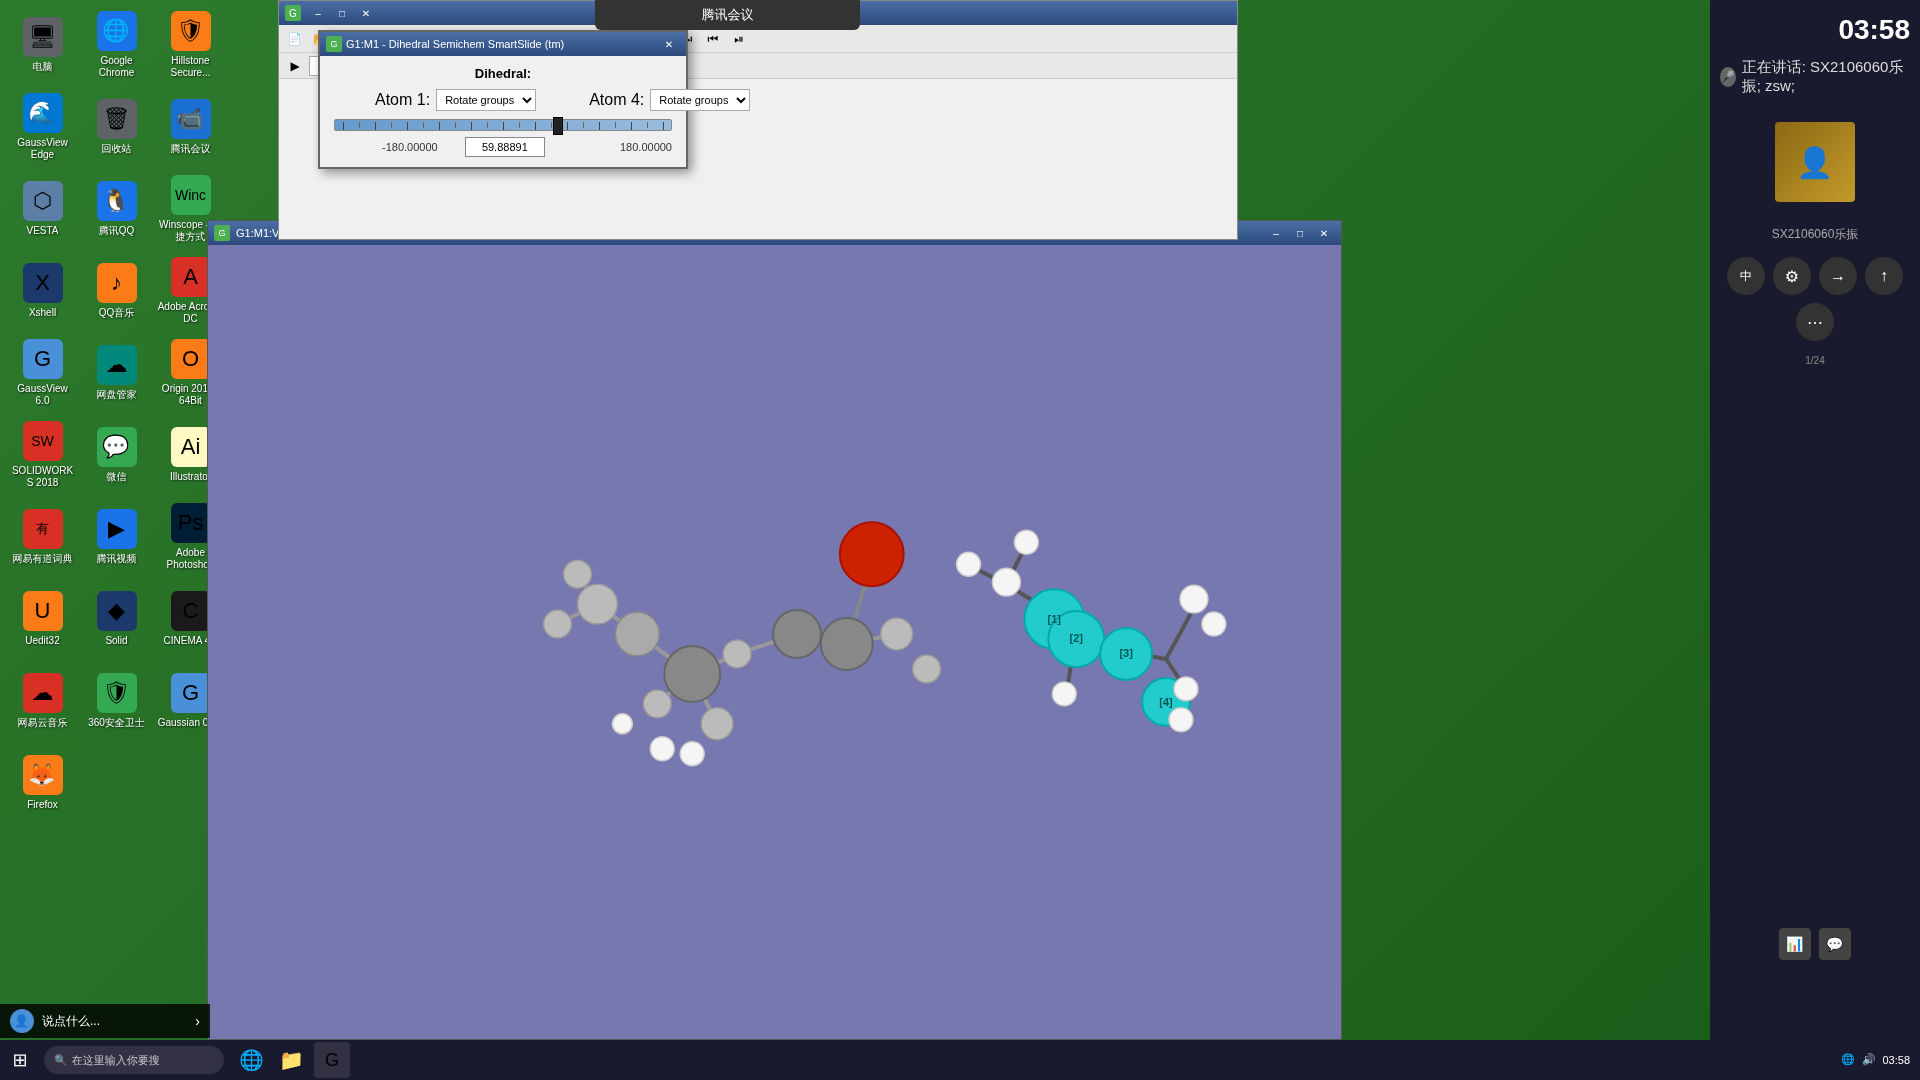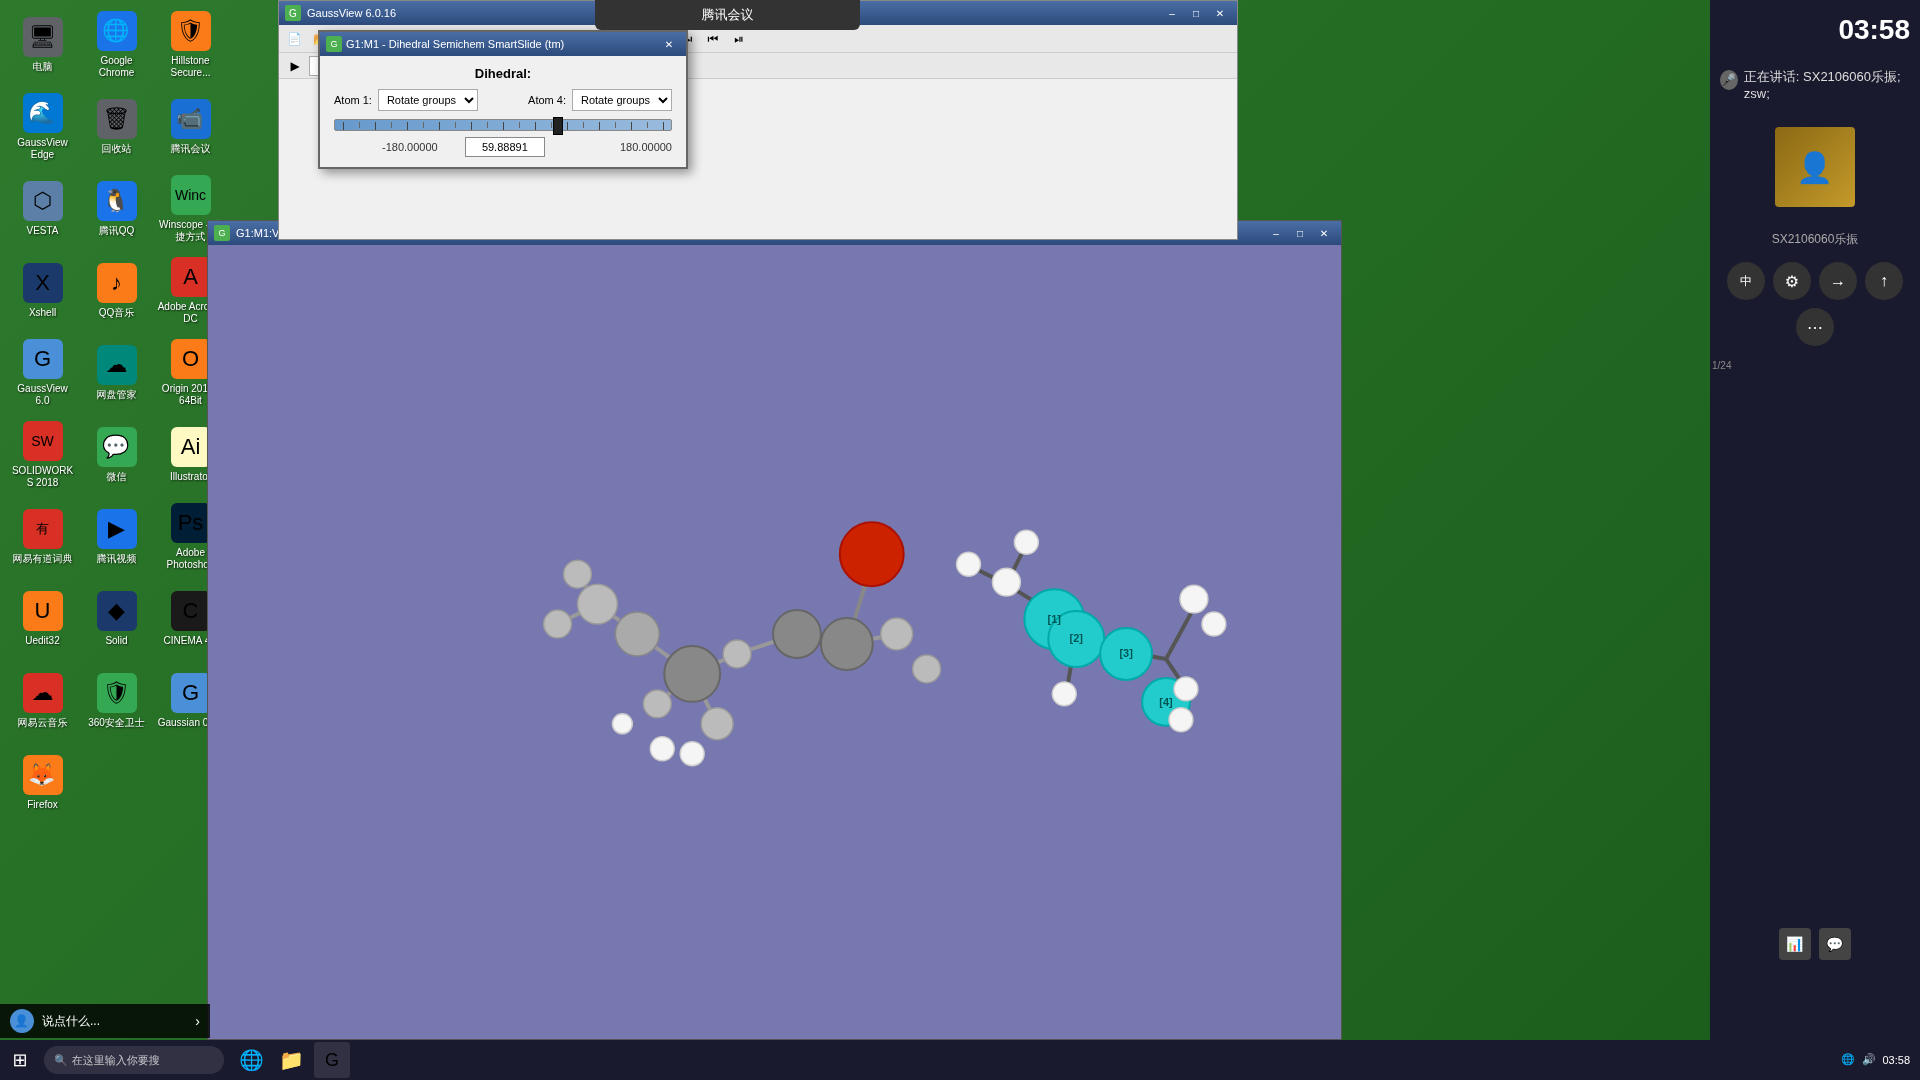--- a/index.html
+++ b/index.html
@@ -319,22 +319,23 @@
       text-align: center;
       margin-bottom: 8px;
     }
     .dialog-row {
       display: flex;
       align-items: center;
       gap: 6px;
       margin-bottom: 8px;
     }
     .dialog-atom-label {
-      font-size: 11px;
+      font-size: 16px;
       white-space: nowrap;
+      margin-left: 41px;
     }
     .dialog-dropdown {
       height: 22px;
       padding: 0 4px;
       font-size: 11px;
       border: 1px solid #aaa;
       background: white;
       cursor: pointer;
     }
 
@@ -642,21 +643,20 @@
   </div>
 </div>
 
 <div class="tencent-bar">
   <span>腾讯会议</span>
 </div>
 
 <div class="gaussview-window">
   <div class="window-titlebar">
     <div class="title-icon">G</div>
-    <span class="title-text">GaussView 6.0.16</span>
     <div class="window-controls">
       <div class="win-ctrl">–</div>
       <div class="win-ctrl">□</div>
       <div class="win-ctrl close">✕</div>
     </div>
   </div>
   <div class="toolbar">
     <div class="tb-btn">📄</div>
     <div class="tb-btn">📂</div>
     <div class="tb-btn">💾</div>
@@ -832,37 +832,37 @@
       <input type="text" class="slider-input" value="59.88891" style="">
       <span class="slider-max">180.00000</span>
     </div>
   </div>
 </div>
 
 <div class="meeting-panel">
   <div class="meeting-time">03:58</div>
   <div class="meeting-status">
     <div class="mic-icon">🎤</div>
-    <span style="font-size:13px;color:#ddd;margin-top:10px;">正在讲话: SX2106060乐振; zsw;</span>
+    <span style="font-size:15px;color:#ddd;">正在讲话: SX2106060乐振; zsw;</span>
   </div>
 
   <div class="meeting-avatar">
     <span>👤</span>
   </div>
   <div class="meeting-name">SX2106060乐振</div>
 
   <div class="meeting-controls">
     <div class="meeting-ctrl-btn" style="color:white;font-size:12px;">中</div>
     <div class="meeting-ctrl-btn" style="color:white;">⚙</div>
     <div class="meeting-ctrl-btn" style="color:white;">→</div>
     <div class="meeting-ctrl-btn" style="color:white;">↑</div>
     <div class="meeting-ctrl-btn" style="color:white;">⋯</div>
   </div>
 
-  <div style="text-align:left;padding:4px 2px;color:#888;font-size:10px;">1/24</div>
+  <div style="text-align:center;padding:4px 10px;color:#888;font-size:10px;">1/24</div>
 
   <div style="position:absolute;bottom:80px;right:0;left:0;display:flex;justify-content:center;gap:8px;">
     <div style="width:32px;height:32px;background:#444;border-radius:4px;display:flex;align-items:center;justify-content:center;cursor:pointer;color:white;font-size:14px;">📊</div>
     <div style="width:32px;height:32px;background:#444;border-radius:4px;display:flex;align-items:center;justify-content:center;cursor:pointer;color:white;font-size:14px;">💬</div>
   </div>
 </div>
 
 <div class="chat-popup">
   <div class="chat-avatar">👤</div>
   <span>说点什么...</span>

